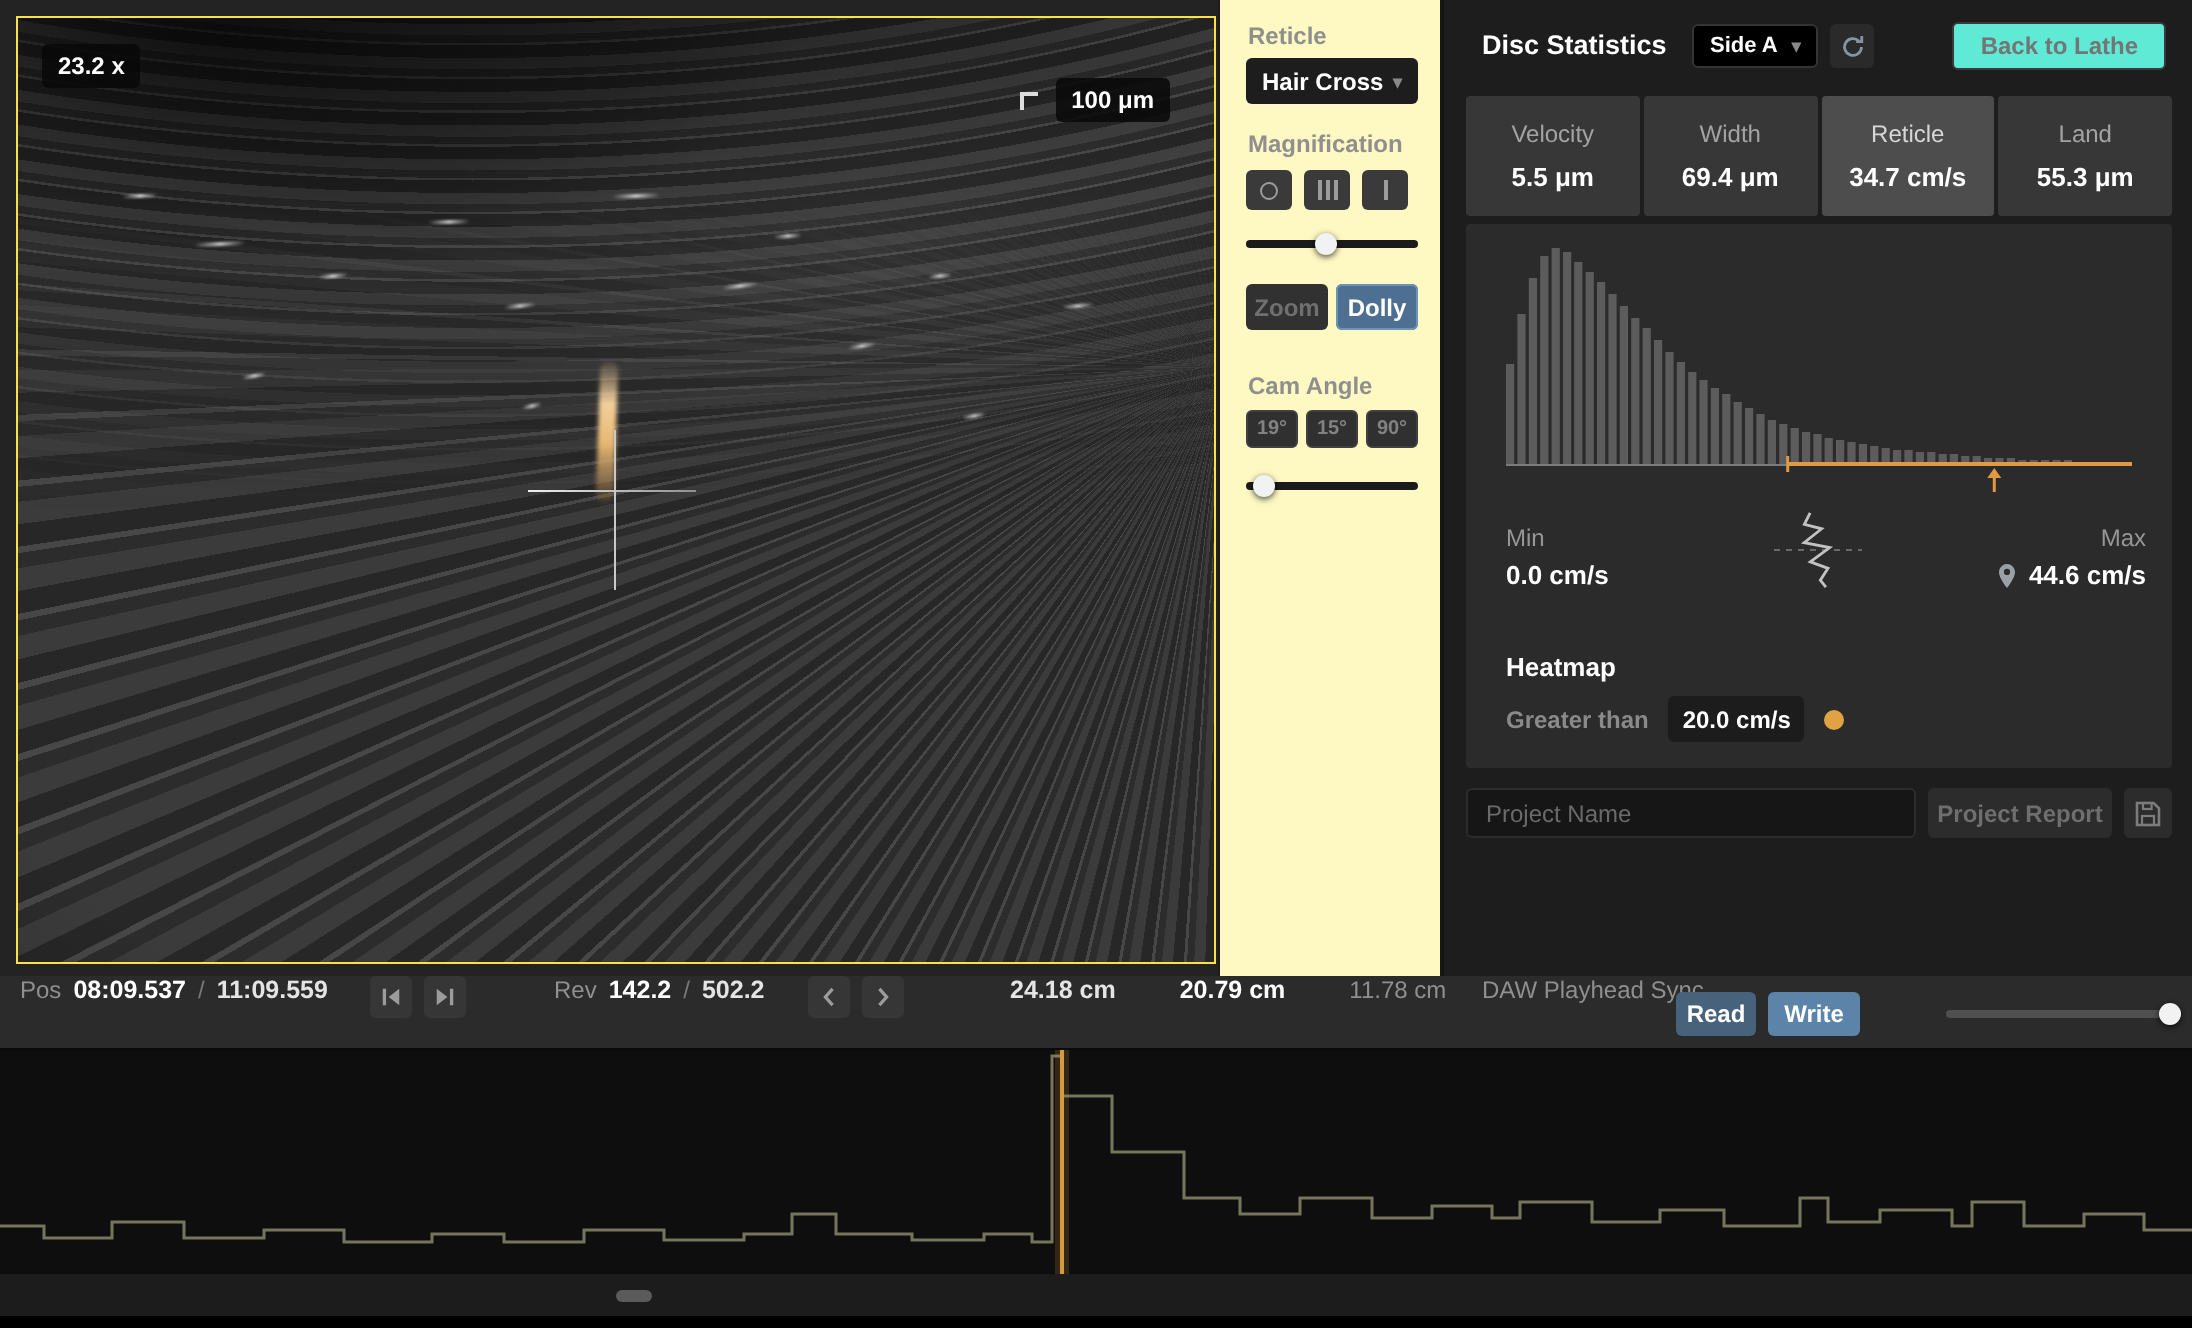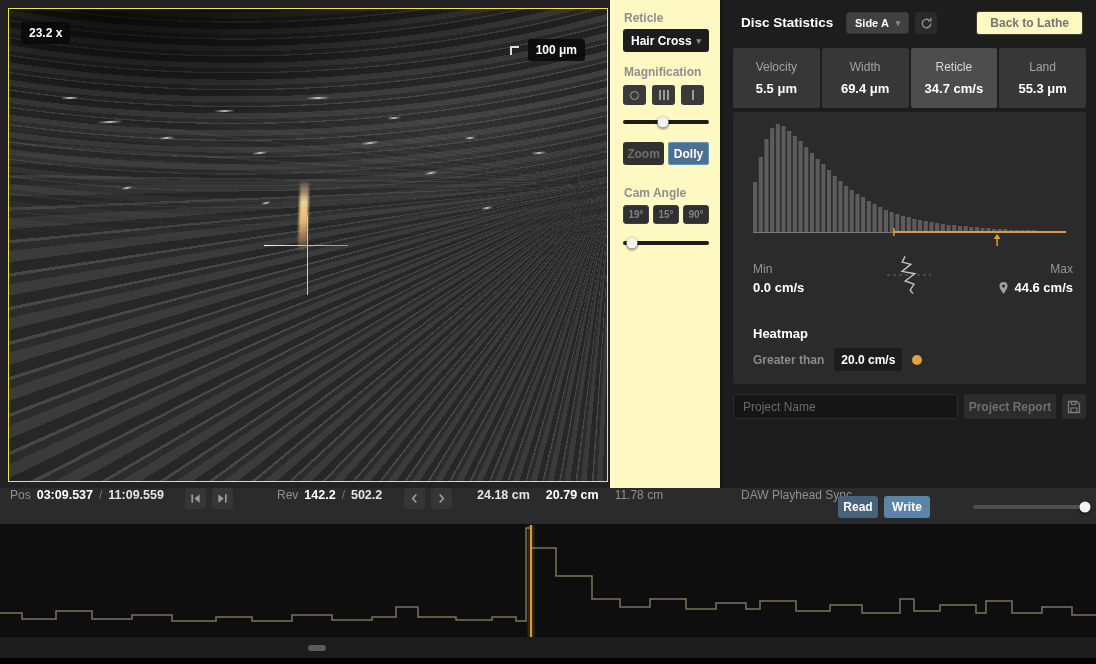--- a/index.html
+++ b/index.html
@@ -60,26 +60,26 @@
   .dolly-btn{position:absolute;left:58px;top:142px;width:41px;height:23px;background:#4c6f92;
     color:#fff;box-shadow:inset 0 0 0 1px #6d94b8}
   .angle-row{position:absolute;left:13px;top:205px;display:flex;gap:4px}
   .angle-btn{width:26px;height:19px;background:#303030;border:1px solid #404040;border-radius:3px;
     color:#828282;font-size:10px;font-weight:bold;display:flex;align-items:center;justify-content:center;cursor:pointer}
 
   
   .stats{position:absolute;left:721px;top:0;width:375px;height:488px;background:#1d1d1d;
     border-left:1px solid #141414}
   .stats-title{position:absolute;left:19px;top:15px;color:#fff;font-size:13.5px;font-weight:bold}
-  .side-select{position:absolute;left:124px;top:12px;height:22px;background:#404040;border:1px solid #343434;
+  .side-select{position:absolute;left:124px;top:12px;height:22px;background:#000000;border:1px solid #343434;
     border-radius:3px;display:flex;align-items:center;gap:7px;padding:0 8px;color:#fff;
     font-weight:bold;font-size:11px;cursor:pointer}
   .refresh-btn{position:absolute;left:193px;top:12px;width:22px;height:22px;background:#2a2a2a;
     border-radius:3px;display:flex;align-items:center;justify-content:center;cursor:pointer}
-  .back-btn{position:absolute;right:13px;top:11px;height:24px;padding:0 13px;background:#fef9c3;
+  .back-btn{position:absolute;right:13px;top:11px;height:24px;padding:0 13px;background:#5eead4;
     border:1px solid #3a3a3a;color:#757575}
   .cards{position:absolute;left:11px;top:48px;width:353px;display:grid;
     grid-template-columns:repeat(4,1fr);gap:2px}
   .card{height:60px;background:#373737;border-radius:2px;display:flex;flex-direction:column;
     align-items:center;justify-content:center;gap:7px;cursor:pointer}
   .card .lab{color:#a3a3a3;font-size:12px}
   .card .val{color:#fff;font-size:13px;font-weight:bold}
   .card.active{background:#4d4d4d}
   .card.active .lab{color:#d6d6d6}
   .chartbox{position:absolute;left:11px;top:112px;width:353px;height:272px;background:#2b2b2b;border-radius:2px}
@@ -326,21 +326,21 @@
           <rect x="4.5" y="1.5" width="4.3" height="3" fill="none" stroke="#7c7c7c" stroke-width="1.1"></rect>
         </svg>
       </div>
     </div>
   </div>
 
   <div class="timeline">
     <div class="transport">
       <div class="t-item" style="left:10px">
         <span class="t-lab">Pos</span>
-        <span class="t-val">03:09.537</span>
+        <span class="t-val">08:09.537</span>
         <span class="t-sep">/</span>
         <span class="t-val dim">11:09.559</span>
       </div>
       <div class="t-item" style="left:185px">
         <div class="sq-btn">
           <svg width="11" height="11" viewBox="0 0 12 12">
             <rect x="1.5" y="1.5" width="1.8" height="9" fill="#9c9c9c"></rect>
             <path d="M10.5 1.5 4.7 6l5.8 4.5z" fill="#9c9c9c"></path>
           </svg>
         </div>
@@ -362,21 +362,21 @@
           <svg width="9" height="11" viewBox="0 0 10 12">
             <path d="M7 1.5 3 6l4 4.5" stroke="#9c9c9c" stroke-width="1.8" fill="none"></path>
           </svg>
         </div>
         <div class="sq-btn">
           <svg width="9" height="11" viewBox="0 0 10 12">
             <path d="M3 1.5 7 6l-4 4.5" stroke="#9c9c9c" stroke-width="1.8" fill="none"></path>
           </svg>
         </div>
       </div>
-      <div class="t-item" style="left:477px;gap:16px">
+      <div class="t-item" style="left:505px;gap:32px">
         <span class="t-val dim">24.18 cm</span>
         <span class="t-val">20.79 cm</span>
         <span class="t-lab">11.78 cm</span>
       </div>
       <div class="t-item" style="left:741px">
         <span class="t-lab">DAW Playhead Sync</span>
       </div>
       <div class="btn read-btn">Read</div>
       <div class="btn write-btn">Write</div>
       <div class="slider sync-slider">

